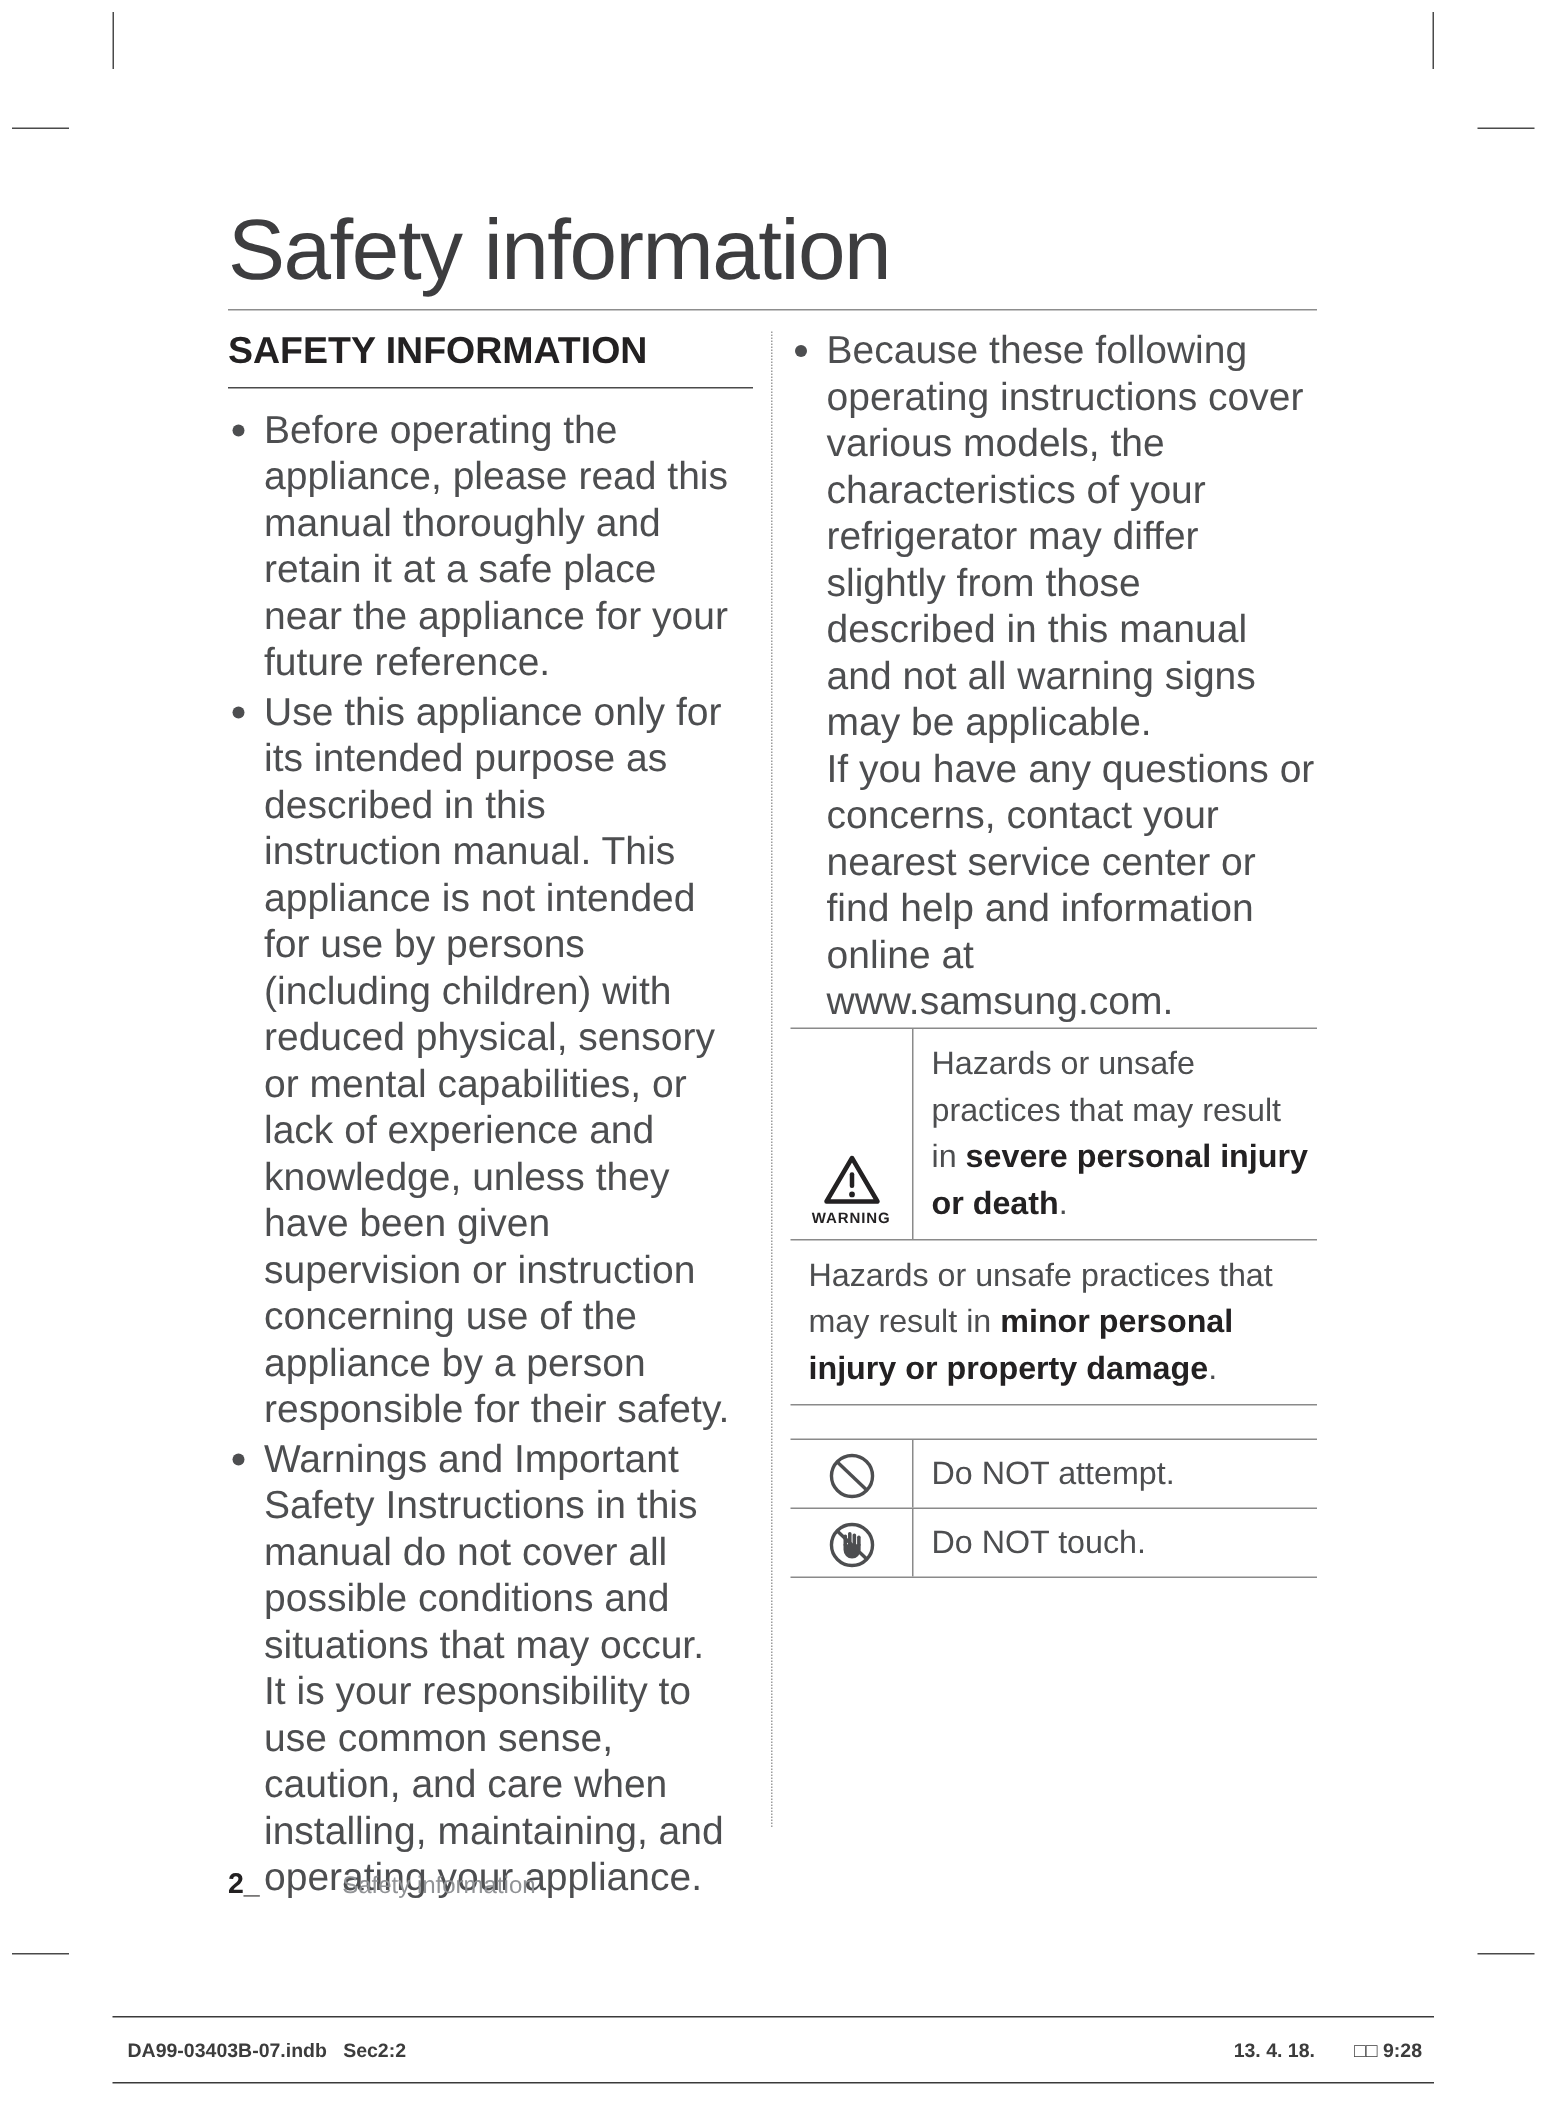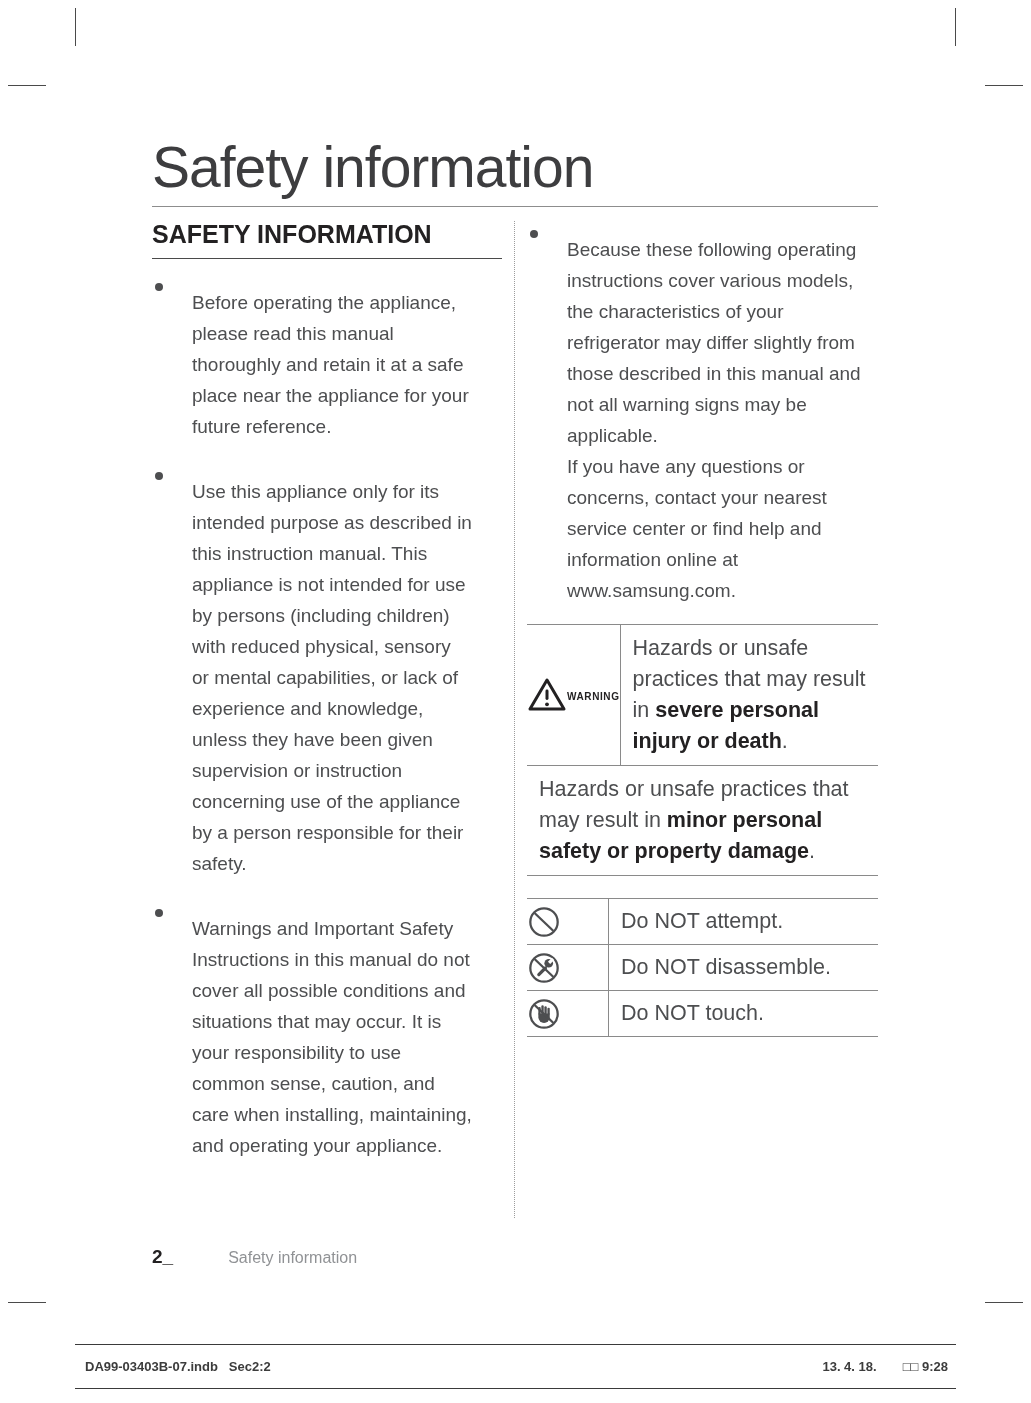--- a/index.html
+++ b/index.html
@@ -26,34 +26,34 @@
 
   .section-heading{
     margin:0 0 12px 0;padding:2px 0 9px 0;
     font-size:25px;font-weight:bold;letter-spacing:0;
     color:var(--heading-text,#232122);
     border-bottom:1px solid #4a4a4a;
   }
   .bullet{display:flex;margin:0 0 2px 0;}
   .dot{flex:0 0 24px;position:relative;}
   .dot::after{content:"";position:absolute;left:3px;top:12px;width:8px;height:8px;border-radius:50%;background:var(--body-text,#4d4e50);}
-  .btext{margin:16px;font-size:19px;line-height:31px;white-space:pre-line;}
+  .btext{margin:0;font-size:26px;line-height:31px;white-space:pre-line;}
   .left-col .btext{padding-right:14px;}
 
   .symbols-heading{
     margin:16px 0 10px 0;
     font-size:23.5px;font-weight:bold;line-height:29px;
     color:var(--heading-text,#232122);
   }
 
   .sym-table{border-top:1px solid var(--table-border,#8a8a8a);}
   .sym-row{display:flex;align-items:stretch;border-bottom:1px solid var(--table-border,#8a8a8a);}
   .icon-cell{
     flex:0 0 81px;border-right:1px solid var(--table-border,#8a8a8a);
-    display:flex;align-items:center;justify-content:space-between;padding:8px 0;
+    display:flex;flex-direction:column;align-items:center;justify-content:flex-end;padding:8px 0;
   }
   .text-cell{flex:1;padding:8px 2px 8px 12px;font-size:21.5px;line-height:31px;}
   .text-cell b{color:var(--heading-text,#232122);}
   .icon-label{font-size:10px;font-weight:bold;letter-spacing:0.06em;color:var(--heading-text,#232122);margin-top:2px;}
   .dont-table{margin-top:22px;}
   .dont-table .sym-row{height:45px;}
   .dont-table .icon-cell{padding:4px 0;}
   .dont-table .text-cell{display:flex;align-items:center;padding:0 2px 0 12px;}
 
   .footer{position:absolute;left:152px;top:1246px;display:flex;align-items:baseline;gap:48px;}
@@ -126,53 +126,37 @@
             </svg>
           </span>
           <span class="icon-label">WARNING</span>
         </div>
         <div class="text-cell">
           <span>Hazards or unsafe practices that may result in </span><b>severe personal injury or death</b><span>.</span>
         </div>
       </div>
       <div class="sym-row">
         <div class="text-cell">
-          <span>Hazards or unsafe practices that may result in </span><b>minor personal safety or property damage</b><span>.</span>
+          <span>Hazards or unsafe practices that may result in </span><b>minor personal injury or property damage</b><span>.</span>
         </div>
       </div>
     </div>
 
     <div class="sym-table dont-table">
       <div class="sym-row">
         <div class="icon-cell">
           <span>
             <svg viewBox="0 0 36 36" width="34" height="34">
               <circle cx="18" cy="18" r="14.5" fill="none" stroke="#4d4e50" stroke-width="2.4"></circle>
               <line x1="8" y1="8.5" x2="28" y2="27.5" stroke="#4d4e50" stroke-width="2.4"></line>
             </svg>
           </span>
         </div>
         <div class="text-cell">
           <span>Do NOT attempt.</span>
-        </div>
-      </div>
-      <div class="sym-row">
-        <div class="icon-cell">
-          <span>
-            <svg viewBox="0 0 36 36" width="34" height="34">
-              <circle cx="18" cy="18" r="14.5" fill="none" stroke="#4d4e50" stroke-width="2.4"></circle>
-              <line x1="12.5" y1="25" x2="19.5" y2="18" stroke="#4d4e50" stroke-width="3.4" stroke-linecap="round"></line>
-              <circle cx="23" cy="13" r="4.6" fill="#4d4e50"></circle>
-              <rect x="23.8" y="7.5" width="3.4" height="6" fill="#ffffff" transform="rotate(45 25.5 10.5)"></rect>
-              <line x1="8" y1="8.5" x2="28" y2="27.5" stroke="#4d4e50" stroke-width="2.4"></line>
-            </svg>
-          </span>
-        </div>
-        <div class="text-cell">
-          <span>Do NOT disassemble.</span>
         </div>
       </div>
       <div class="sym-row">
         <div class="icon-cell">
           <span>
             <svg viewBox="0 0 36 36" width="34" height="34">
               <circle cx="18" cy="18" r="14.5" fill="none" stroke="#4d4e50" stroke-width="2.4"></circle>
               <g fill="#4d4e50">
                 <rect x="12.0" y="10.5" width="2.5" height="8.5" rx="1.2"></rect>
                 <rect x="15.2" y="8.8" width="2.5" height="10.2" rx="1.2"></rect>

